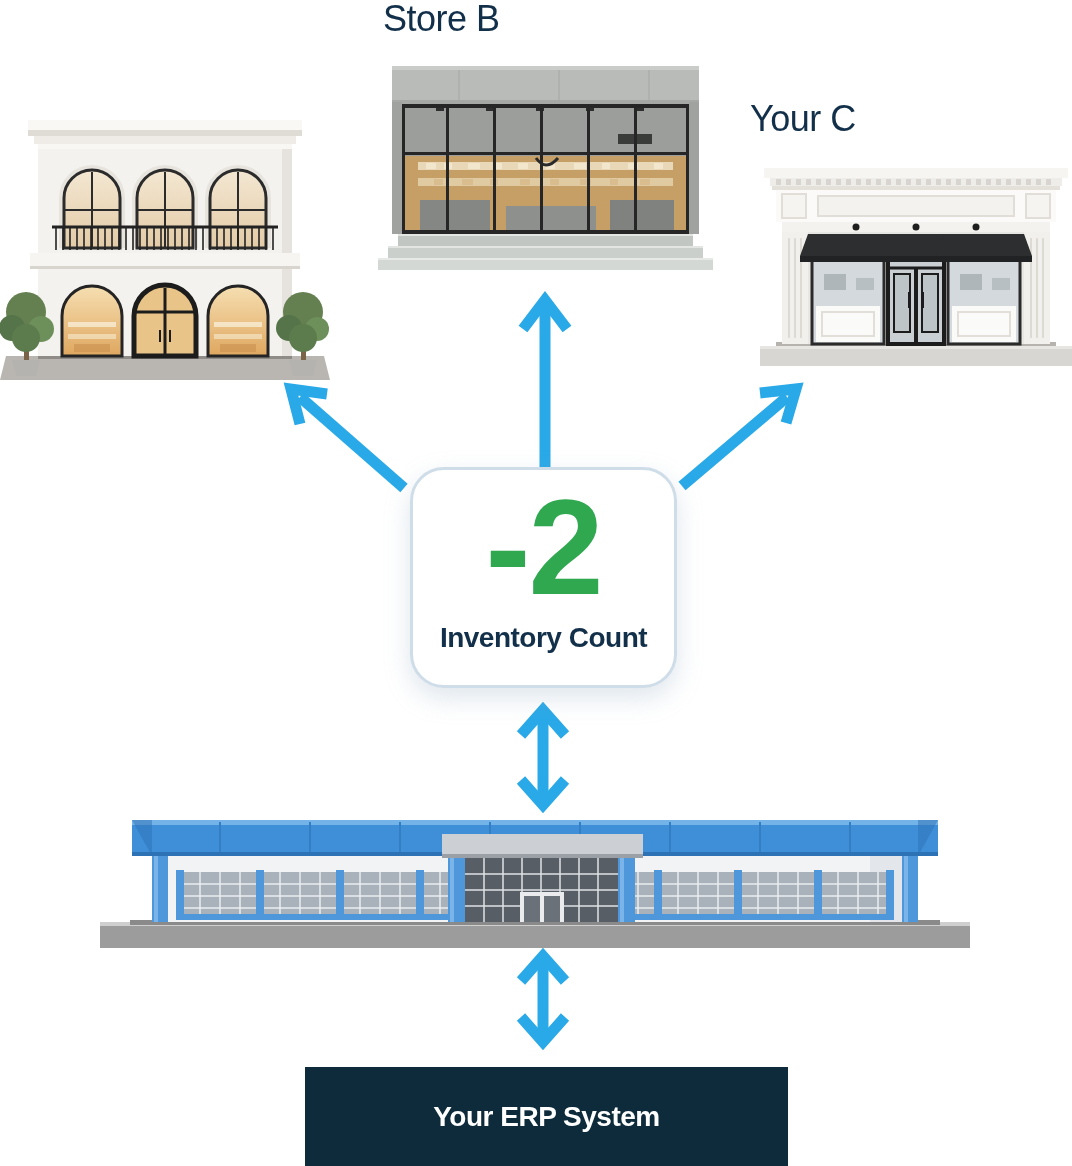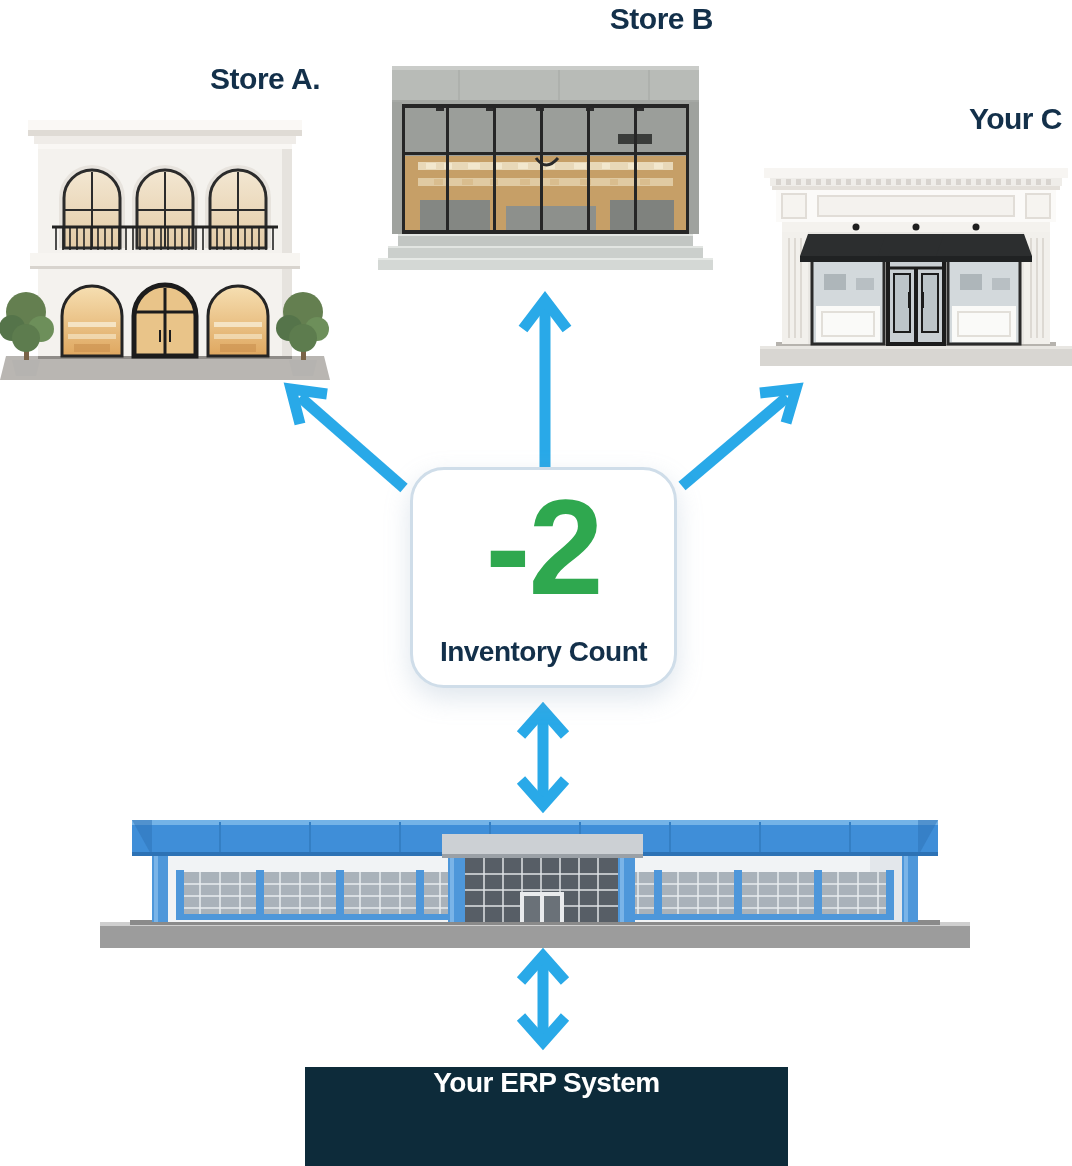--- a/index.html
+++ b/index.html
@@ -1,59 +1,58 @@
 <!DOCTYPE html>
 <html style="--arrow-blue: #29a9e8; --count-green: #2fa84f; --label-navy: #13304a; --card-background: #ffffff; --card-border: #cfdde9; --erp-background: #0d2b3a; --erp-text: #ffffff; --warehouse-blue: #3f8ed8;"><head>
 <meta charset="utf-8">
 <style>
   html,body{margin:0;padding:0;background:#fff;}
   .canvas{
     position:relative;width:1072px;height:1166px;background:#fff;overflow:hidden;
     font-family:"Liberation Sans",sans-serif;
   }
   .store-label{
-    position:absolute;text-align:right;font-weight:700;font-size:30px;
+    position:absolute;text-align:left;font-weight:400;font-size:36px;
     letter-spacing:-0.5px;color:var(--label-navy,#13304a);line-height:38px;
   }
   .fig{position:absolute;}
   .arrows{position:absolute;left:0;top:0;width:1072px;height:1166px;pointer-events:none;}
   .arrows path{stroke:var(--arrow-blue,#29a9e8);stroke-width:11;fill:none;
     stroke-linejoin:miter;stroke-linecap:butt;}
   .card{
     position:absolute;left:410px;top:467px;width:267px;height:221px;
     background:var(--card-background,#ffffff);
     border:3px solid var(--card-border,#cfdde9);border-radius:34px;
     box-shadow:0 10px 26px rgba(140,165,190,.28);
     display:flex;flex-direction:column;align-items:center;justify-content:flex-start;
     box-sizing:border-box;
   }
   .card .count{
     font-size:135px;font-weight:700;line-height:128px;margin-top:14px;
     color:var(--count-green,#2fa84f);letter-spacing:-2px;
   }
   .card .count-label{
-    font-size:28px;font-weight:700;letter-spacing:-0.5px;margin-top:24px;
+    font-size:28px;font-weight:700;letter-spacing:-0.5px;margin-top:10px;
     color:var(--label-navy,#13304a);
   }
   .erp-box{
     position:absolute;left:305px;top:1067px;width:483px;height:99px;
     background:var(--erp-background,#0d2b3a);
-    display:flex;justify-content:center;
+    display:flex;align-items:center;justify-content:center;
   }
   .erp-box .erp-label{
     color:var(--erp-text,#ffffff);font-size:28px;font-weight:700;letter-spacing:-0.5px;
   }
 </style>
 </head>
 <body>
 
 <div class="canvas">
 
   <div class="store-label" style="left:383px;top:0px;width:330px;">Store B</div>
-  <div class="store-label" style="left:10px;top:60px;width:310px;">Store A.</div>
   <div class="store-label" style="left:750px;top:100px;width:312px;">Your C</div>
 
   <svg class="fig" style="left:0;top:98px;" width="330" height="290" viewBox="0 0 330 290">
     <defs>
       <linearGradient id="warmA" x1="0" y1="0" x2="0" y2="1">
         <stop offset="0" stop-color="#f6dfb2"></stop>
           <stop offset="1" stop-color="#dfa75f"></stop>
       </linearGradient>
       <linearGradient id="warmA2" x1="0" y1="0" x2="0" y2="1">
         <stop offset="0" stop-color="#f3e7d2"></stop>

